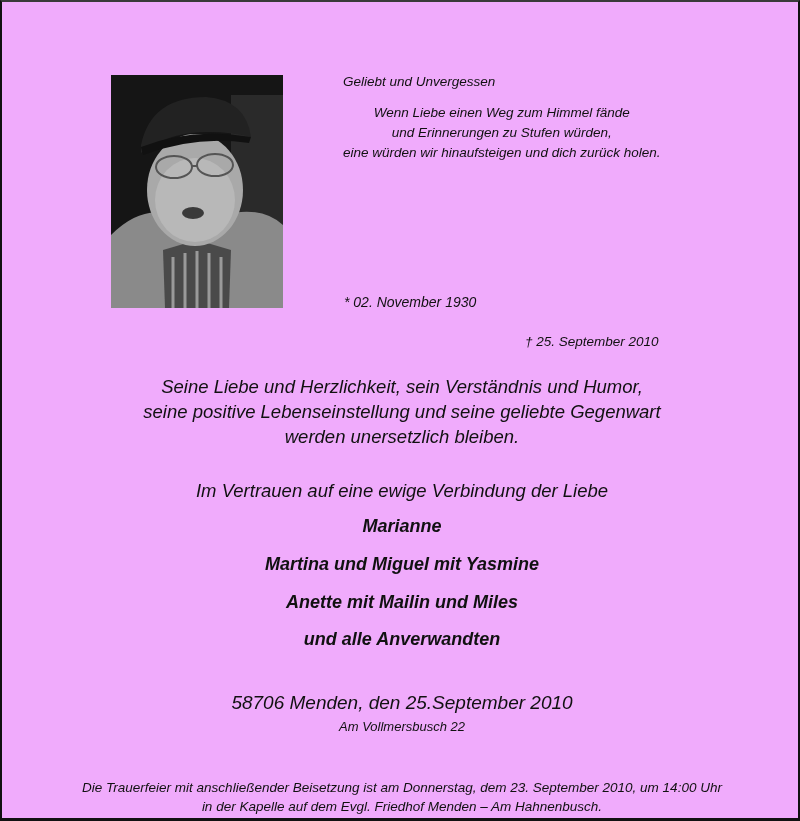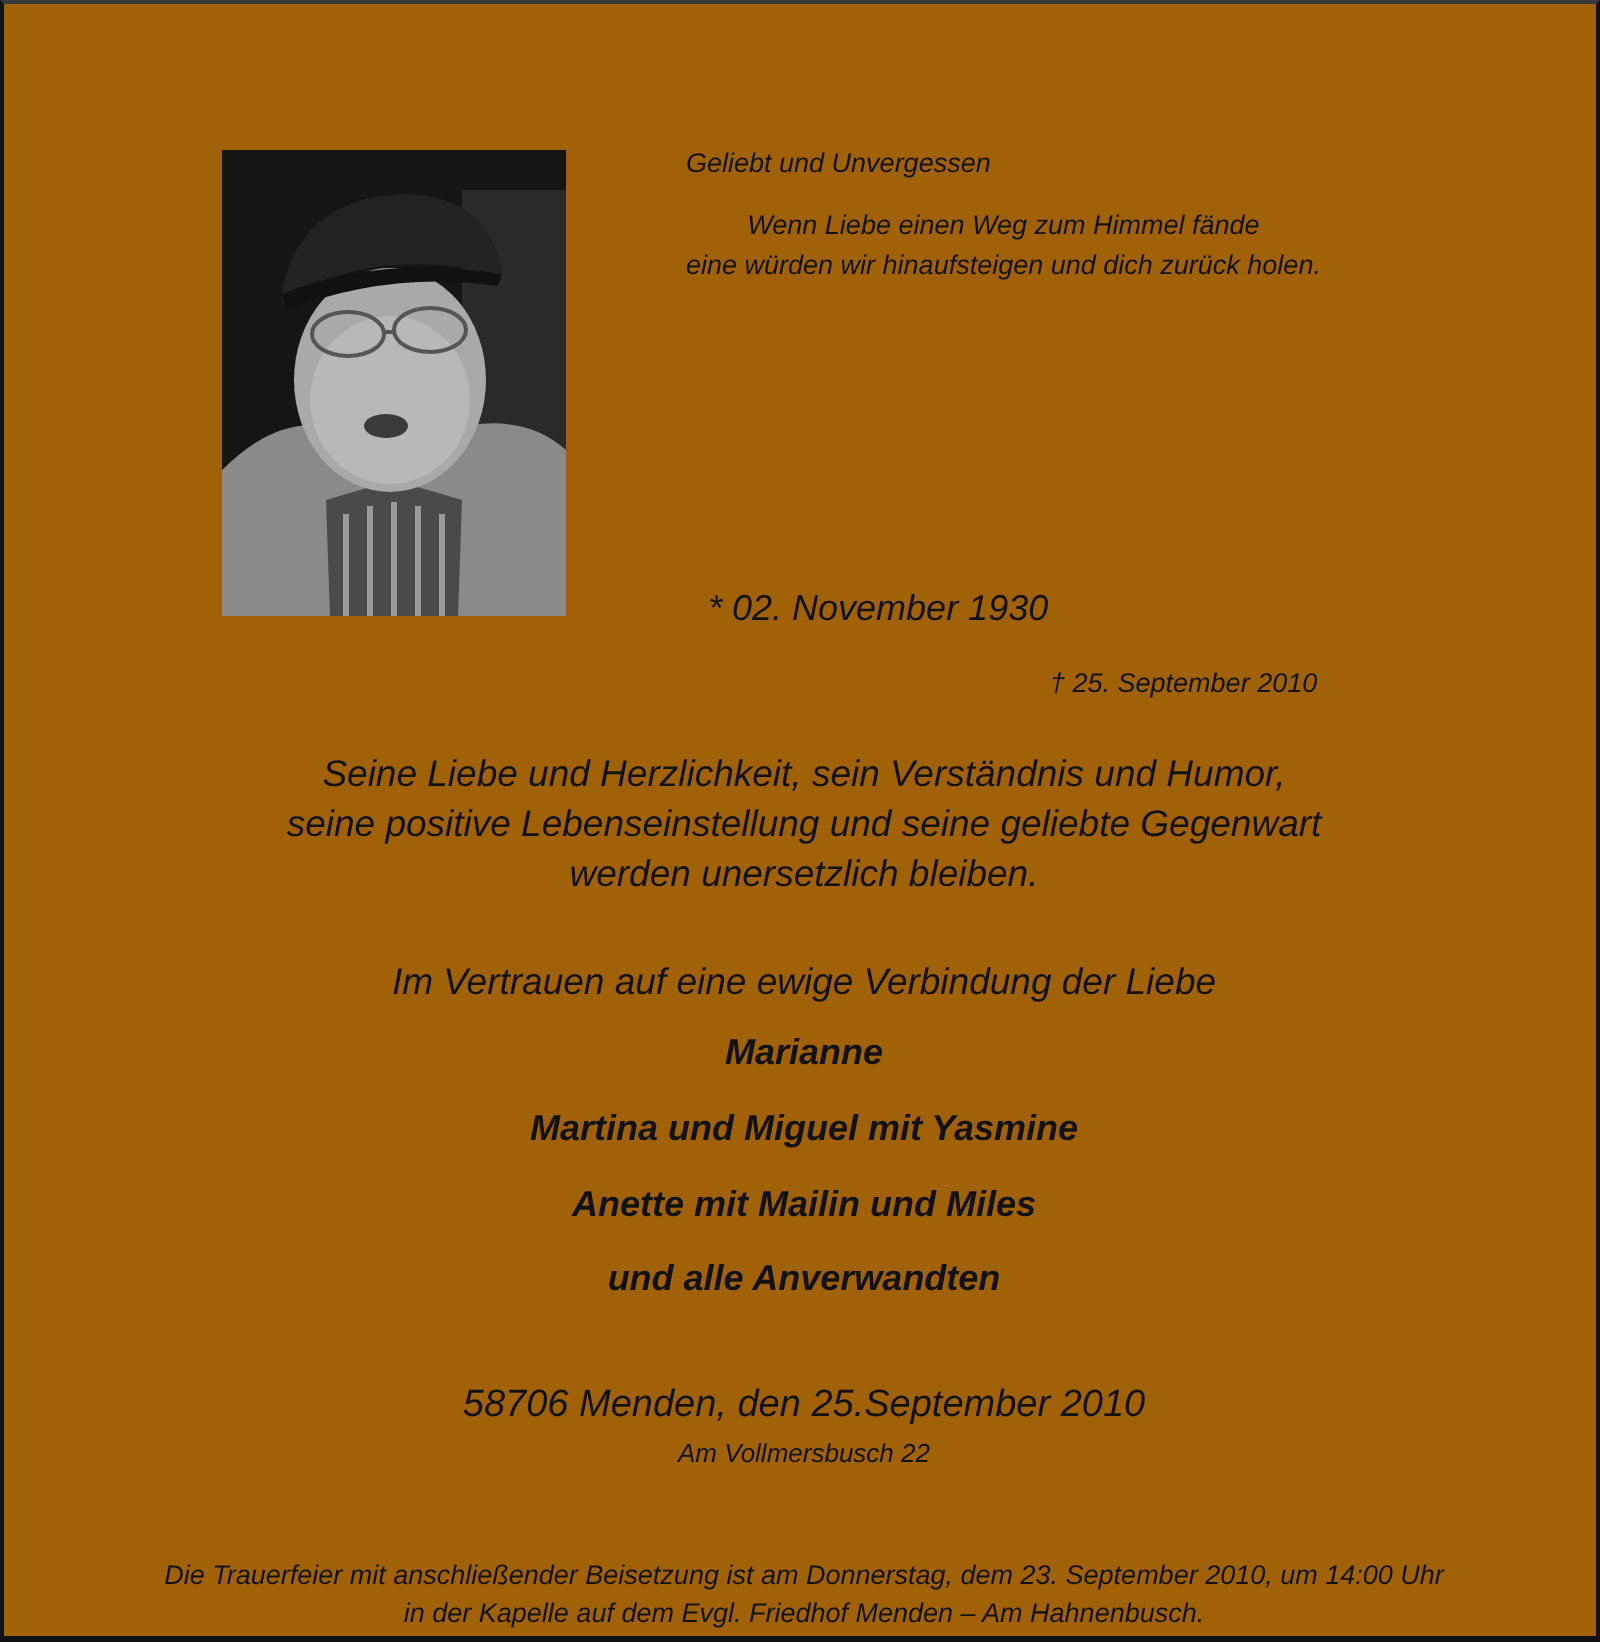--- a/index.html
+++ b/index.html
@@ -5,36 +5,36 @@
     html, body { margin: 0; padding: 0; background: #ffffff; }
     body { width: 800px; height: 821px; position: relative; overflow: hidden; }
     .notice {
       position: absolute; left: 0; top: 0;
       width: 800px; height: 821px;
       box-sizing: border-box;
       border-top: 2px solid #3a3a3a;
       border-left: 2px solid #111111;
       border-right: 2px solid #111111;
       border-bottom: 3px solid #111111;
-      background: #a16207;
+      background: #f0abfc;
       font-family: "Liberation Sans", sans-serif;
       color: #111111;
       font-style: italic;
     }
     .photo {
       position: absolute; left: 109px; top: 73px; width: 172px; height: 233px;
       background: #1a1a1a; overflow: hidden;
     }
     .photo svg { display: block; }
     .abs { position: absolute; white-space: nowrap; }
     .verse-title { left: 341px; top: 72px; font-size: 13.5px; }
     .verse { left: 341px; top: 101px; font-size: 13.5px; line-height: 20px; }
     .verse div { white-space: nowrap; text-align: center; }
     .name { left: 339px; top: 229px; font-size: 38px; font-weight: bold; letter-spacing: -0.5px; }
-    .born { left: 352px; top: 292px; font-size: 18px; }
+    .born { left: 342px; top: 292px; font-size: 14px; }
     .died { left: 523px; top: 292px; font-size: 13.5px; margin-top: 40px; }
     .center { left: 0; width: 800px; text-align: center; }
     .tribute { top: 372px; font-size: 18.5px; line-height: 25px; }
     .trust { top: 478px; font-size: 18.5px; }
     .family { font-size: 18px; font-weight: bold; }
     .place { top: 690px; font-size: 19px; }
     .street { top: 717px; font-size: 13px; }
     .service { top: 776px; font-size: 13.5px; line-height: 19px; }
   </style>
 </head>
@@ -70,20 +70,21 @@
       </g>
 
       <path d="M30 70 Q40 22 95 22 Q135 25 140 62 Q110 55 80 58 Q50 62 30 78 Z" fill="#222"></path>
       <path d="M30 72 Q80 52 140 62 L138 68 Q85 60 32 80 Z" fill="#111"></path>
     </svg>
   </div>
 
   <div class="abs verse-title">Geliebt und Unvergessen</div>
   <div class="abs verse">
     <div>Wenn Liebe einen Weg zum Himmel fände</div>
+    <div>und Erinnerungen zu Stufen würden,</div>
     <div>eine würden wir hinaufsteigen und dich zurück holen.</div>
   </div>
 
   <div class="abs born">* 02. November 1930</div>
   <div class="abs died">† 25. September 2010</div>
 
   <div class="abs center tribute">
     <div>Seine Liebe und Herzlichkeit, sein Verständnis und Humor,</div>
     <div>seine positive Lebenseinstellung und seine geliebte Gegenwart</div>
     <div>werden unersetzlich bleiben.</div>

